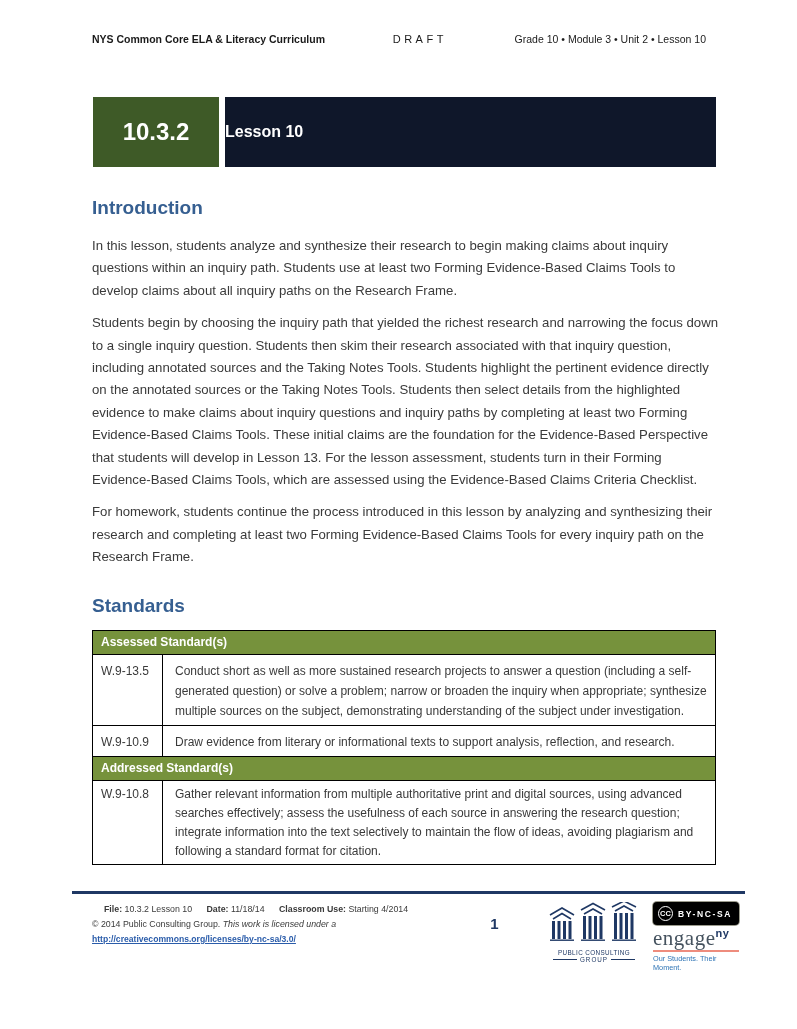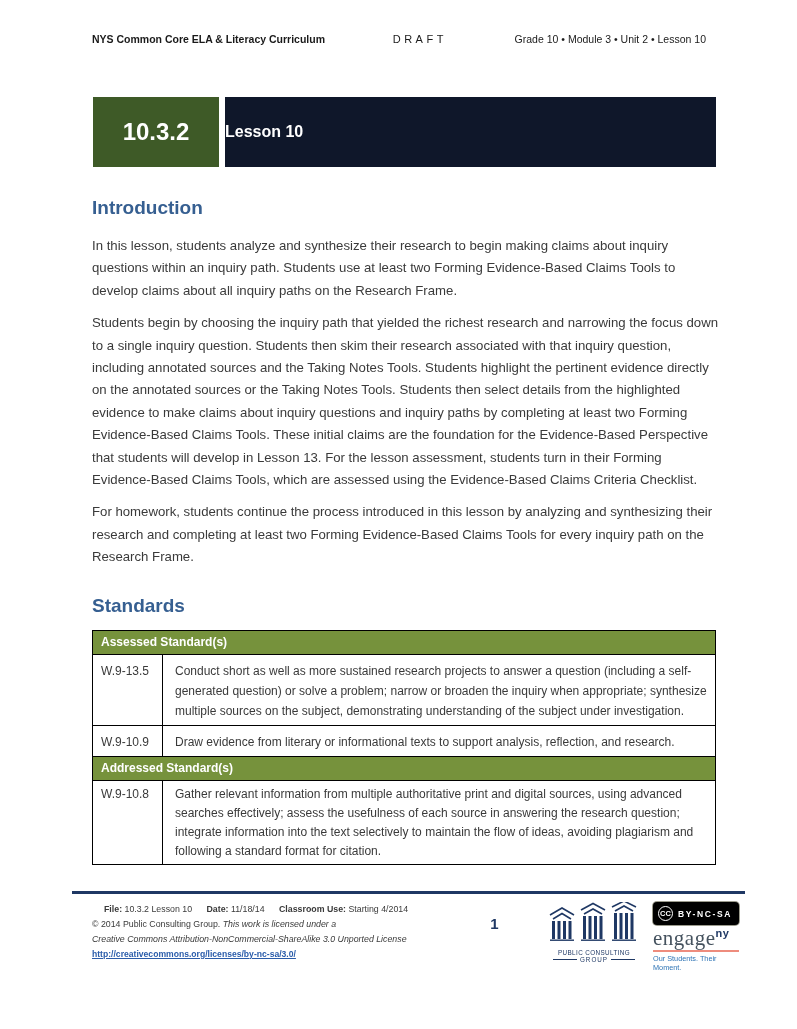--- a/index.html
+++ b/index.html
@@ -186,21 +186,20 @@
         <span>10.3.2 Lesson 10</span>
         <span class="lbl">Date:</span>
         <span>11/18/14</span>
         <span class="lbl">Classroom Use:</span>
         <span>Starting 4/2014</span>
       </div>
       <div>
         <span>© 2014 Public Consulting Group.</span>
         <span class="it">This work is licensed under a</span>
       </div>
-      <div class="it">Creative Commons Attribution-NonCommercial-ShareAlike 3.0 Unported License</div>
       <div>
         <a href="#" class="cc-link">http://creativecommons.org/licenses/by-nc-sa/3.0/</a>
       </div>
     </div>
 
     <div class="page-num">1</div>
 
     <div class="footer-logos">
 
       <div class="pcg">

